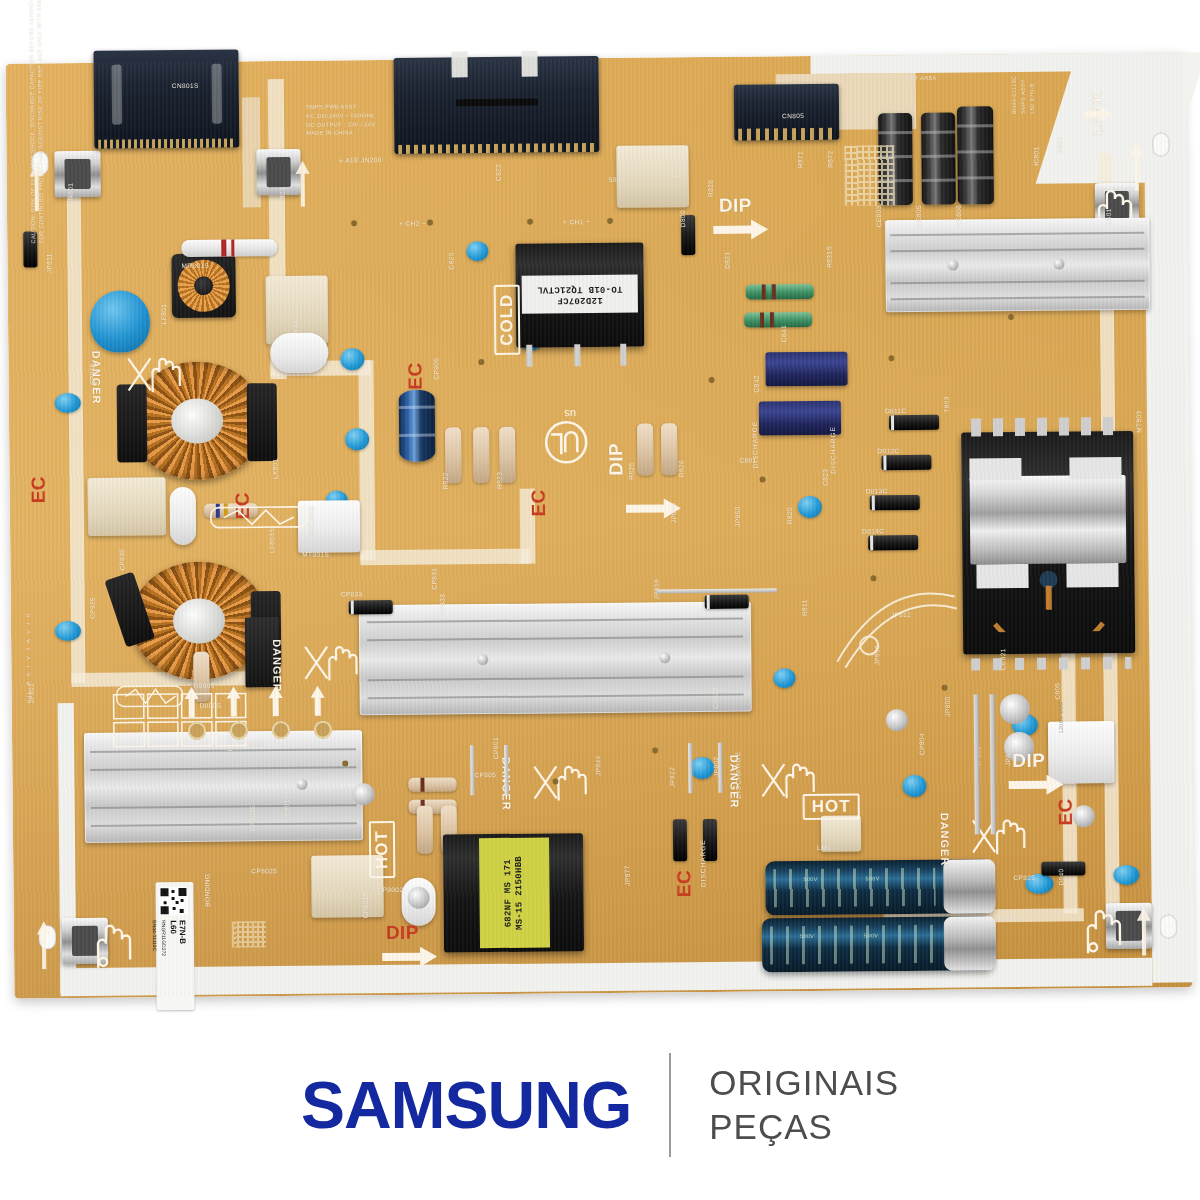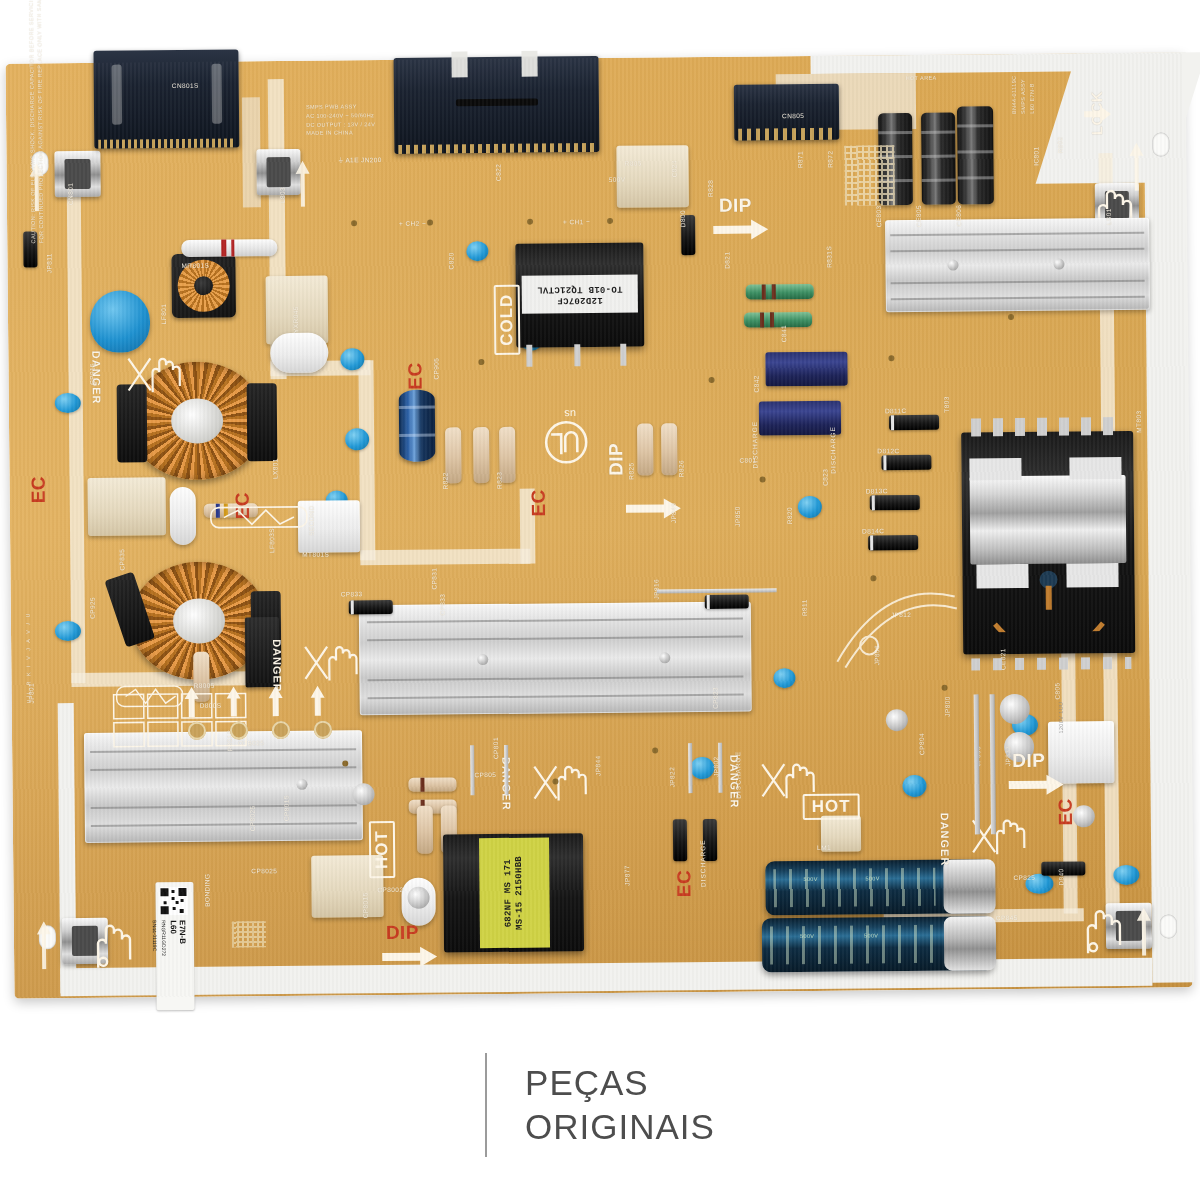--- a/index.html
+++ b/index.html
@@ -783,20 +783,21 @@
       <div style="position:absolute;left:676px;top:686px;width:4px;height:50px;background:linear-gradient(90deg,#ededed,#b0b0b0);"></div>
       <div style="position:absolute;left:706px;top:686px;width:4px;height:50px;background:linear-gradient(90deg,#ededed,#b0b0b0);"></div>
 
       <div style="position:absolute;left:960px;top:604px;width:160px;height:12px;
            background:repeating-linear-gradient(to right,#cfcfcf 0 9px,transparent 9px 22px);"></div>
 
     </div>
   </div>
 
   <div class="brand">
+    <div class="brand-logo" style="color:#1428a0;">SAMSUNG</div>
     <div class="brand-div"></div>
     <div class="brand-right">
+      <div>ORIGINAIS</div>
       <div>PEÇAS</div>
-      <div>ORIGINAIS</div>
     </div>
   </div>
 
 </div>
 
 </body></html>

